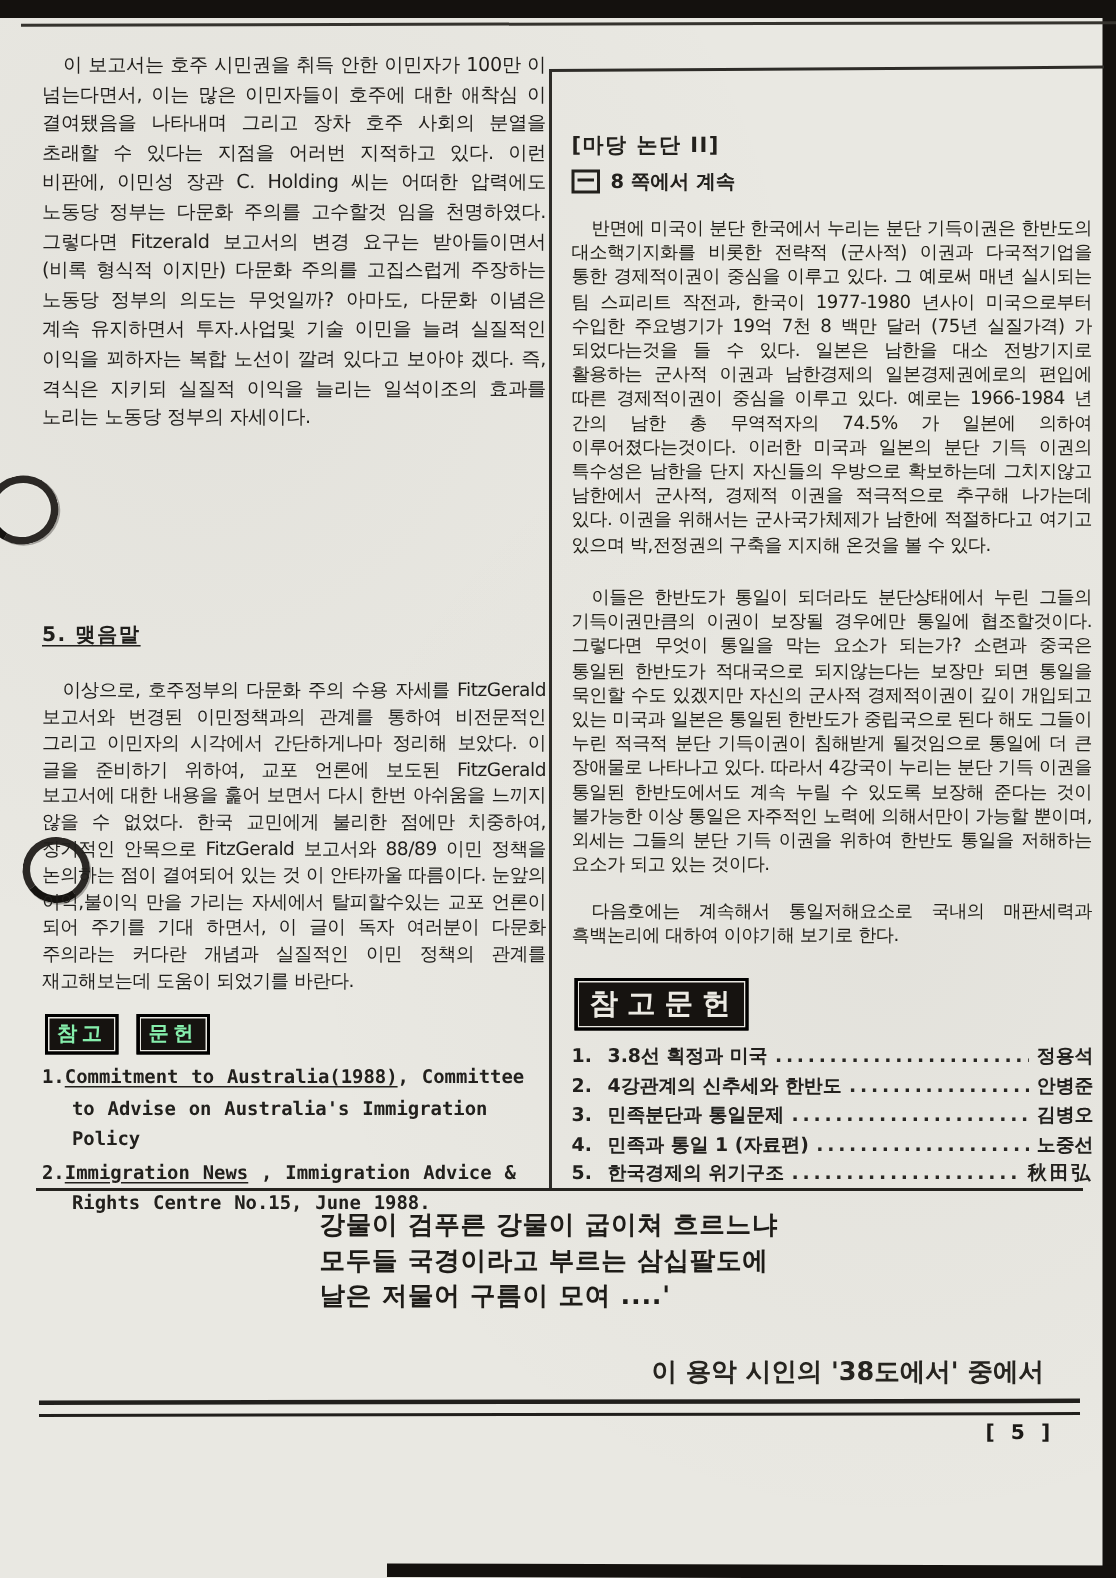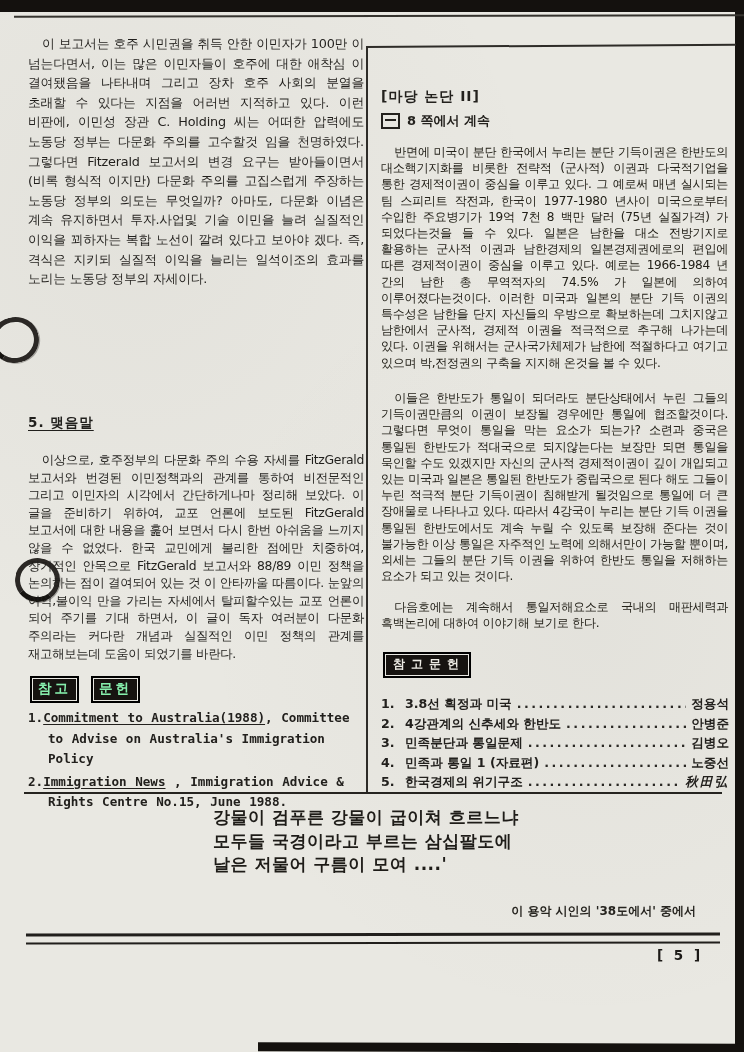--- a/index.html
+++ b/index.html
@@ -61,36 +61,36 @@
   .cont-box{display:inline-block;width:15px;height:12px;border:2px solid #23211d;position:relative;}
   .cont-box::after{content:"";position:absolute;left:2px;right:2px;top:4px;height:2px;background:#23211d;}
   .rc-para{position:absolute;left:381px;width:347px;
            font-size:12.1px;line-height:16.2px;letter-spacing:-0.3px;
            text-align:justify;word-break:keep-all;text-indent:1.1em;color:#232119;}
   .rc-para1{top:144px;}
   .rc-para2{top:390px;}
   .rc-para3{top:599px;}
   .rc-refs-heading{position:absolute;left:383px;top:652px;}
   .inv2{display:inline-block;background:#161310;color:#eceae3;
-        font-weight:bold;font-size:12px;letter-spacing:6px;
+        font-weight:bold;font-size:19px;letter-spacing:6px;
         padding:2px 4px 3px 8px;border:2px solid #000;
         box-shadow:0 0 0 1px #e9e8e2 inset;}
   .rc-refs{position:absolute;left:381px;top:694px;width:348px;
            font-size:12.6px;font-weight:bold;color:#22201d;}
   .rc-ref{display:flex;align-items:baseline;line-height:19.5px;white-space:nowrap;}
   .rc-ref .num{width:24px;flex:none;}
   .rc-ref .ttl{flex:none;}
   .rc-ref .dots{flex:1;overflow:hidden;letter-spacing:2.5px;margin:0 5px;color:#2a2824;}
   .rc-ref .auth{flex:none;}
-  .auth-hand{font-style:italic;font-weight:bold;letter-spacing:2px;}
+  .auth-hand{font-weight:bold;letter-spacing:2px;}
   
   .poem{position:absolute;left:213px;top:806px;
         font-size:17px;line-height:23.5px;font-weight:bold;letter-spacing:0.5px;
         color:#1e1c18;word-break:keep-all;}
-  .poem-attr{position:absolute;right:48px;top:903px;font-size:12px;font-weight:bold;color:#26241f;}
+  .poem-attr{position:absolute;right:48px;top:903px;font-size:17px;font-weight:bold;color:#26241f;}
   
   .page-num{position:absolute;left:657px;top:947px;font-size:13.5px;font-weight:bold;letter-spacing:3px;color:#1c1a17;}
 </style>
 </head>
 <body>
 
 <div class="page">
 
   <div class="band-top"></div>
   <div class="band-right"></div>

